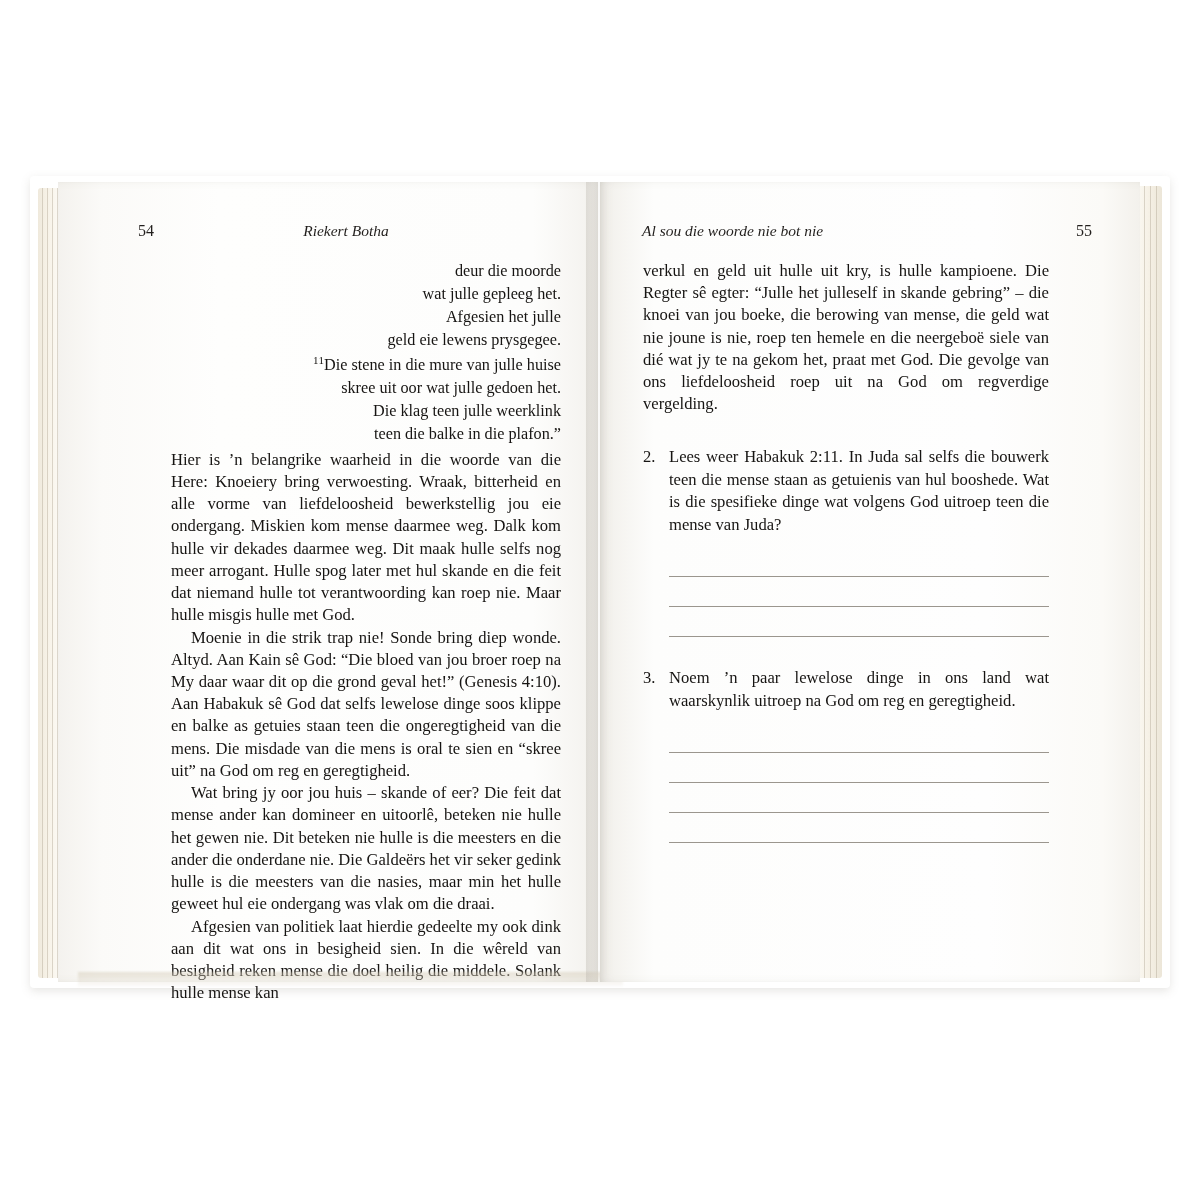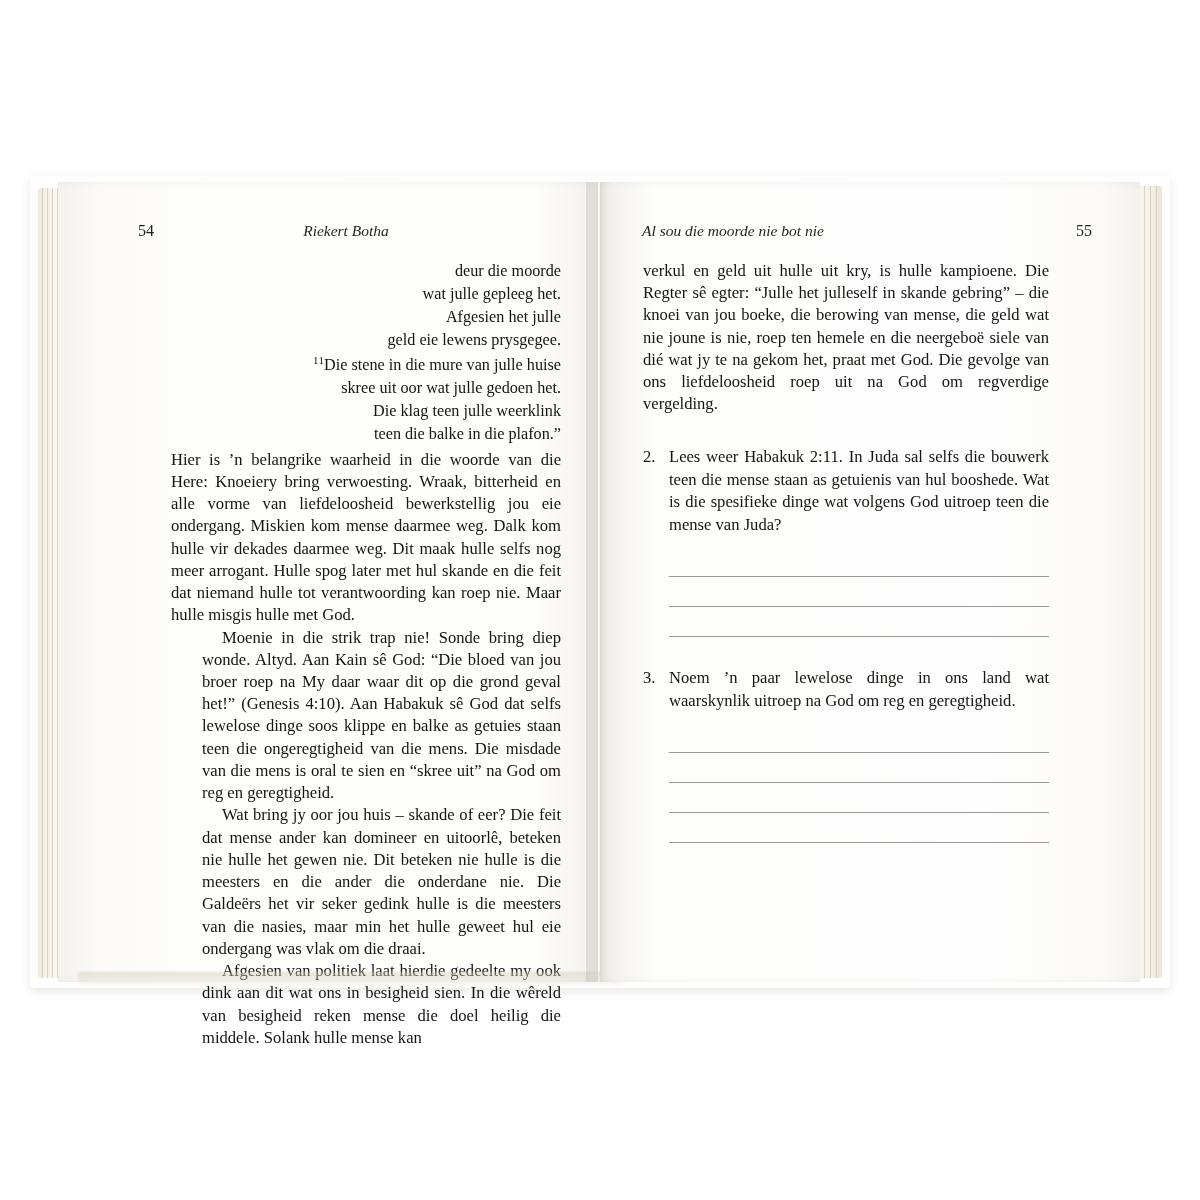--- a/index.html
+++ b/index.html
@@ -130,21 +130,21 @@
   .verse .vnum {
     font-size: 11px;
     vertical-align: super;
     letter-spacing: .2px;
   }
 
   p.body {
     margin: 0;
     text-indent: 0;
   }
-  p.body + p.body { text-indent: 20px; margin-left: 31px; }
+  p.body + p.body { text-indent: 20px; }
   .after-verse { margin-top: 15px; }
 
   
   .q {
     position: relative;
     margin: 0 0 0 0;
     padding-left: 26px;
     text-align: justify;
     line-height: 1.38;
   }
@@ -240,21 +240,21 @@
     </div>
     <div class="curl"></div>
   </div>
 
   <div class="gutter"></div>
 
   <div class="page right">
 
     <div class="runhead rh-right">
       <div class="rh-row">
-        <span class="title">Al sou die moorde nie bot nie</span>
+        <span class="title">Al sou die woorde nie bot nie</span>
         <span class="folio">55</span>
       </div>
     </div>
 
     <div class="col right">
 
       <p class="body">verkul en geld uit hulle uit kry, is hulle kampioene. Die Regter sê egter: “Julle het julleself in skande gebring” – die knoei van jou boeke, die berowing van mense, die geld wat nie joune is nie, roep ten hemele en die neergeboë siele van dié wat jy te na gekom het, praat met God. Die gevolge van ons liefdeloosheid roep uit na God om regverdige vergelding.</p>
 
       <div class="q-block">
         <div class="q">

